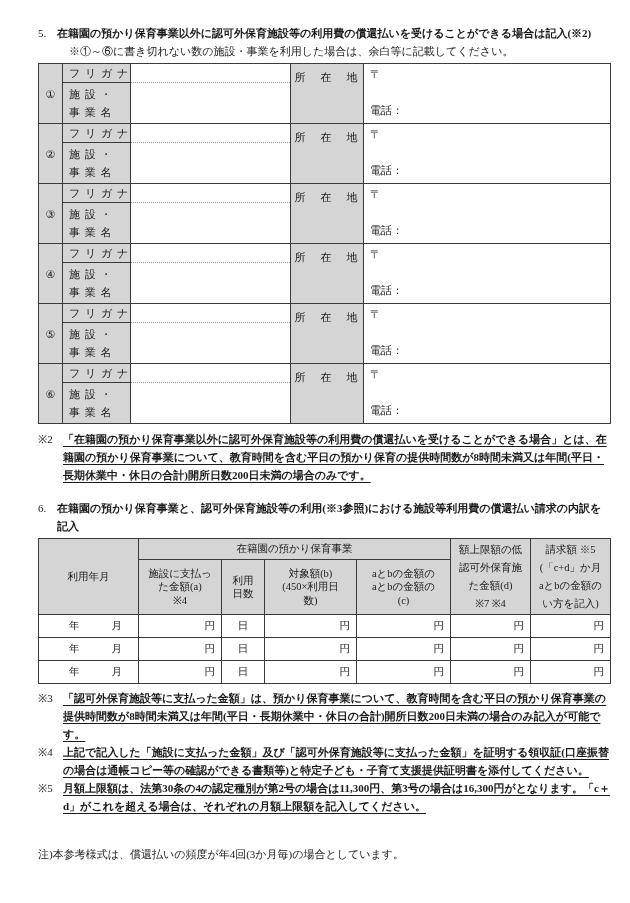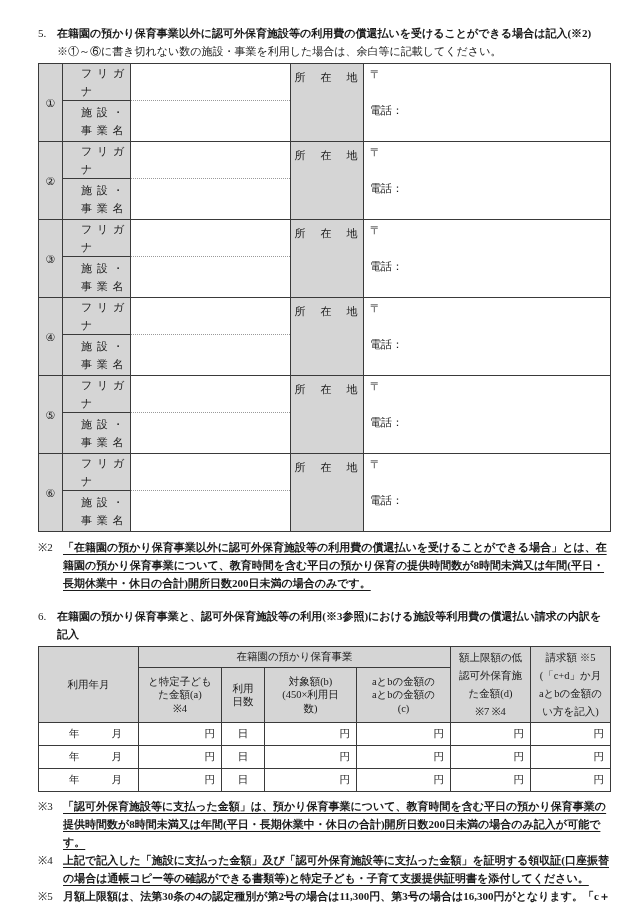--- a/index.html
+++ b/index.html
@@ -15,35 +15,35 @@
     font-size: 11px;
     line-height: 18px;
   }
 
   
   .para { display: flex; align-items: flex-start; }
   .para .marker { flex: 0 0 auto; white-space: pre; }
   .para .ptext { flex: 1 1 auto; font-weight: bold; }
   .sec-num { width: 19px; }
   .note-marker { width: 25px; }
-  .subnote { margin-left: 19px; }
+  .subnote { margin-left: 31px; }
   .u { text-decoration: underline; text-decoration-thickness: 1px; text-underline-offset: 3px; }
 
   
   table { border-collapse: collapse; table-layout: fixed; width: 572px; }
   td { border: 1px solid #3a3a3a; vertical-align: middle; }
   .gray { background: #d5d5d5; }
 
   
   .facility-table { margin-top: 3px; }
   .facility-table td { font-size: 11px; }
   .ft-row-furi { height: 19px; }
   .ft-row-name { height: 41px; }
   .ft-num { text-align: center; font-size: 12px; }
-  .ft-label { padding-left: 18px; letter-spacing: 1px; }
+  .ft-label { padding-left: 6px; letter-spacing: 1px; }
   .ft-furi-label { border-bottom: 1px solid #3a3a3a; }
   .ft-furi-input { border-bottom: 1px dotted #9a9a9a; background: #fff; }
   .ft-name-input { border-top: 1px dotted #9a9a9a; background: #fff; }
   .ft-addr-label { text-align: center; vertical-align: top; padding-top: 4px; letter-spacing: 2px; }
   .ft-addr {
     vertical-align: top; padding: 1px 6px 2px 6px;
   }
   .ft-addr-inner { display: flex; flex-direction: column; justify-content: space-between; height: 54px; }
 
   
@@ -240,21 +240,21 @@
         </td>
         <td class="gray" rowspan="2">
           <div>請求額 ※5</div>
           <div>(「c+d」か月</div>
           <div>aとbの金額の</div>
           <div>い方を記入)</div>
         </td>
       </tr>
       <tr class="ct-subhead">
         <td class="gray">
-          <div>と特定子ども</div>
+          <div>施設に支払っ</div>
           <div>た金額(a)</div>
           <div>※4</div>
         </td>
         <td class="gray">
           <div>利用</div>
           <div>日数</div>
         </td>
         <td class="gray">
           <div>対象額(b)</div>
           <div>(450×利用日</div>
@@ -320,14 +320,15 @@
     <div class="para note">
       <span class="marker note-marker">※4</span>
       <div class="ptext"><span class="u">上記で記入した「施設に支払った金額」及び「認可外保育施設等に支払った金額」を証明する領収証(口座振替の場合は通帳コピー等の確認ができる書類等)と特定子ども・子育て支援提供証明書を添付してください。</span></div>
     </div>
     <div class="para note">
       <span class="marker note-marker">※5</span>
       <div class="ptext"><span class="u">月額上限額は、法第30条の4の認定種別が第2号の場合は11,300円、第3号の場合は16,300円がとなります。「c＋d」がこれを超える場合は、それぞれの月額上限額を記入してください。</span></div>
     </div>
   </div>
 
+  <div class="footnote">注)本参考様式は、償還払いの頻度が年4回(3か月毎)の場合としています。</div>
 
 </div>
 
 </body></html>

